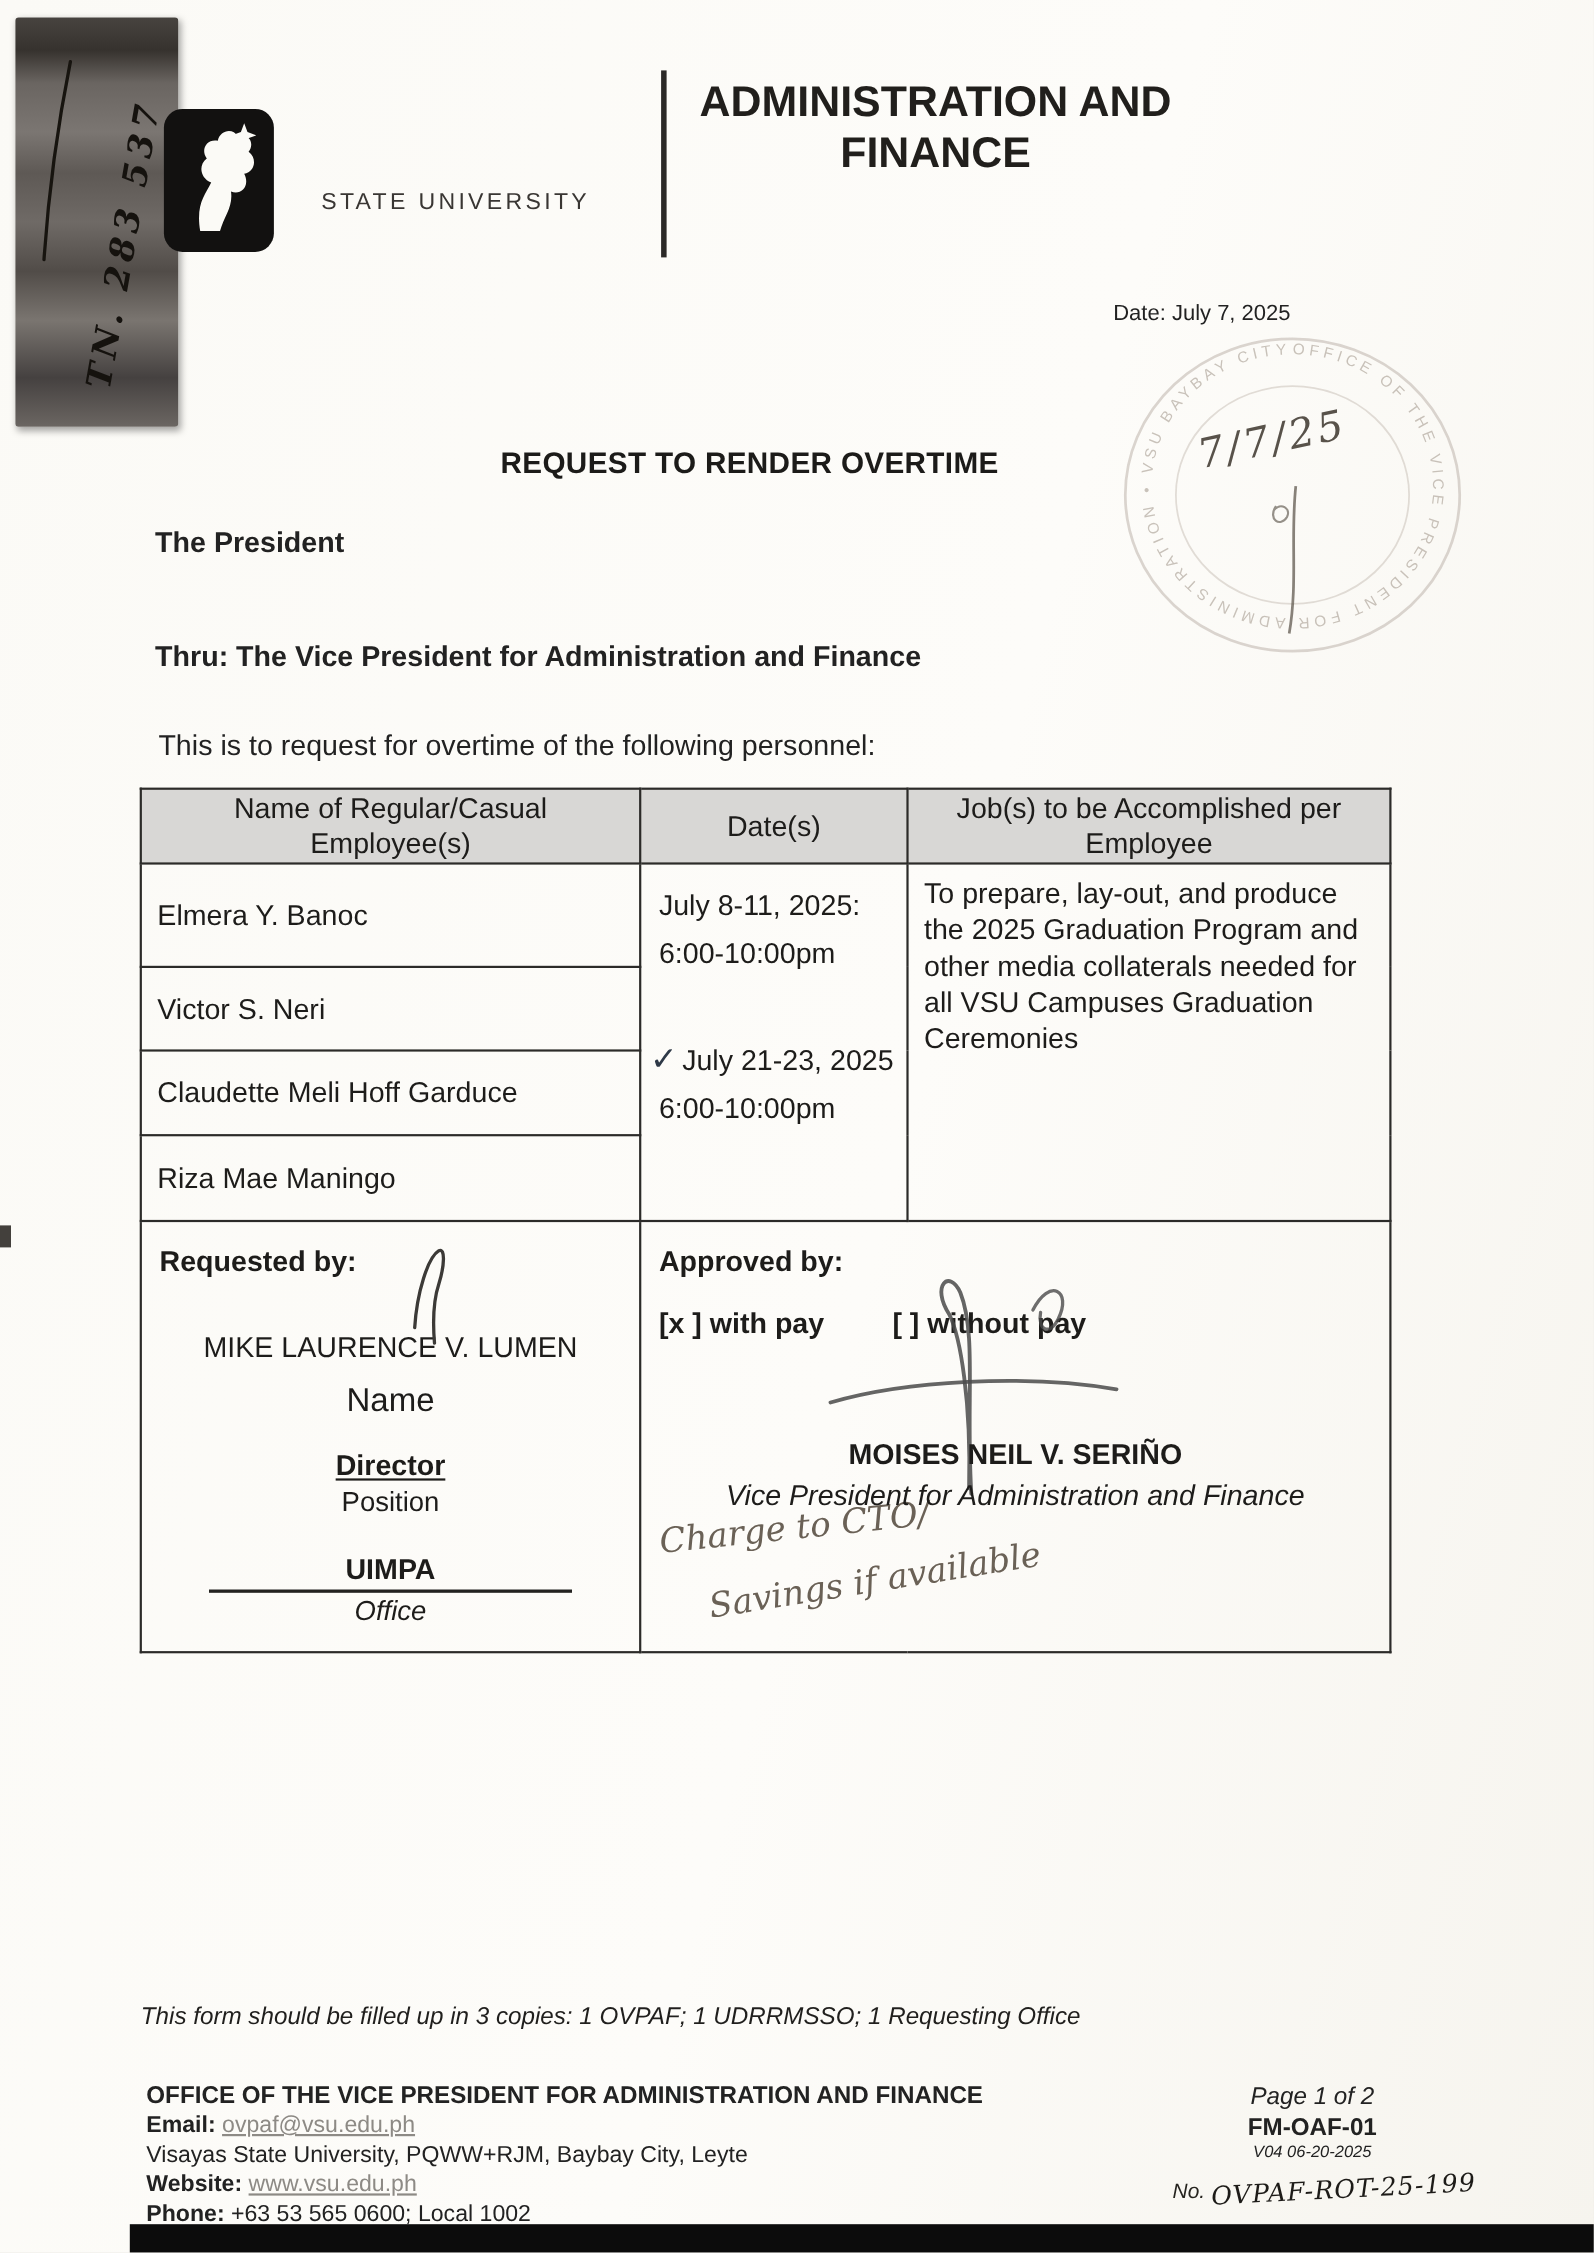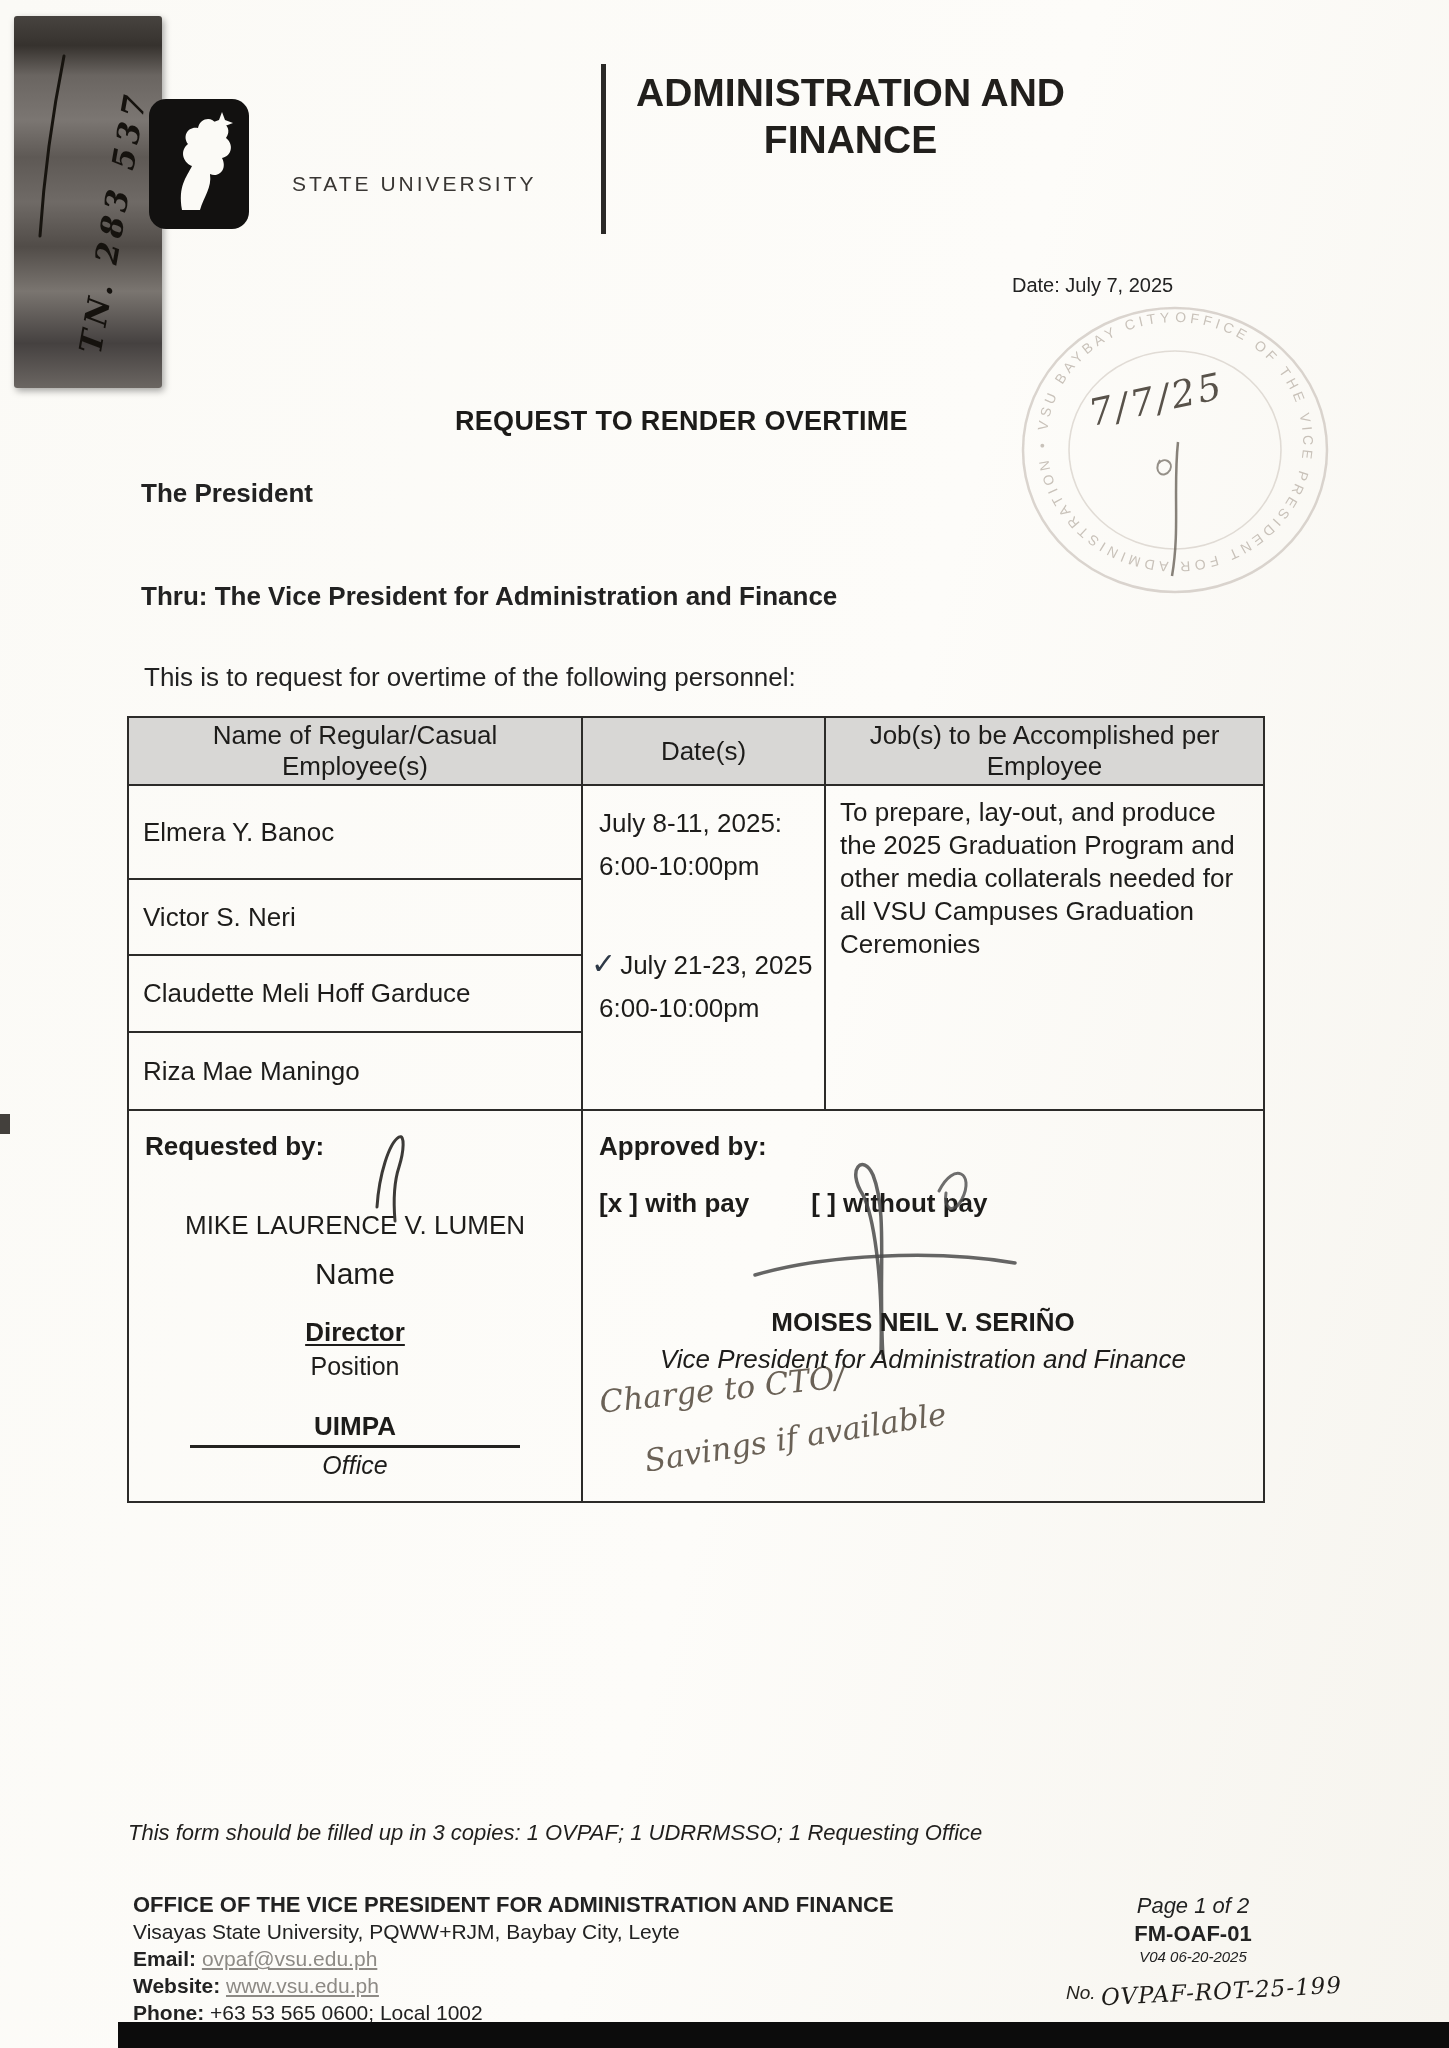--- a/index.html
+++ b/index.html
@@ -205,25 +205,25 @@
           <div class="hand-note l2">Savings if available</div>
         </td>
       </tr>
     </tbody>
   </table>
 
   <div class="copies-note">This form should be filled up in 3 copies: 1 OVPAF; 1 UDRRMSSO; 1 Requesting Office</div>
 
   <div class="footer-left">
     <div class="fl-office">OFFICE OF THE VICE PRESIDENT FOR ADMINISTRATION AND FINANCE</div>
-    <div>Visayas State University, PQWW+RJM, Baybay City, Leyte</div>
     <div>
       <span class="f-label">Email:</span>
       <span class="f-link">ovpaf@vsu.edu.ph</span>
     </div>
+    <div>Visayas State University, PQWW+RJM, Baybay City, Leyte</div>
     <div>
       <span class="f-label">Website:</span>
       <span class="f-link">www.vsu.edu.ph</span>
     </div>
     <div>
       <span class="f-label">Phone:</span>
       <span>+63 53 565 0600; Local 1002</span>
     </div>
   </div>
 

